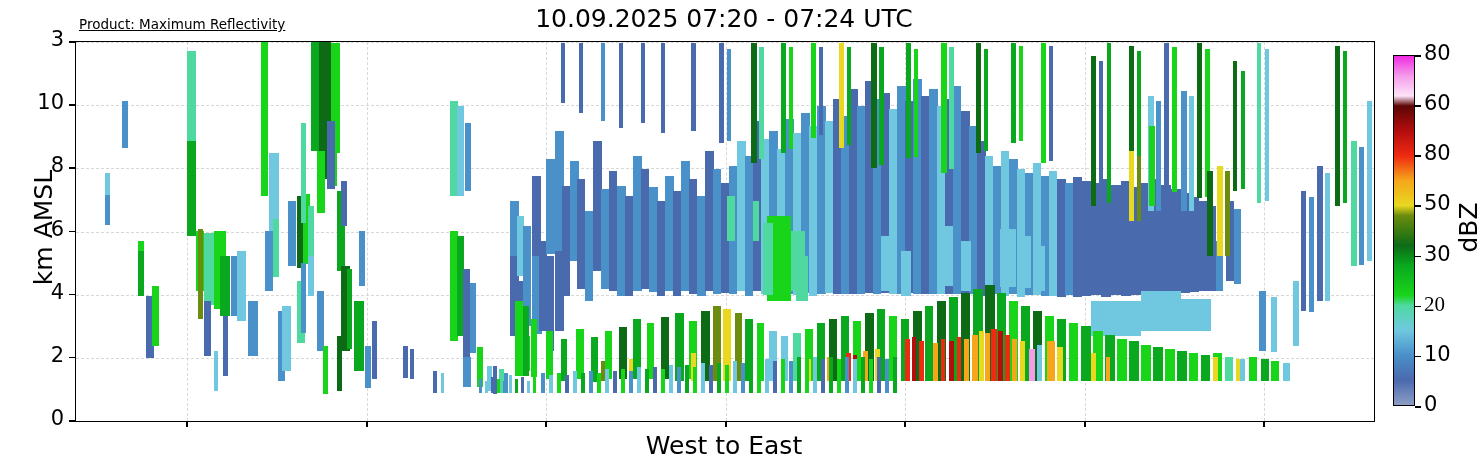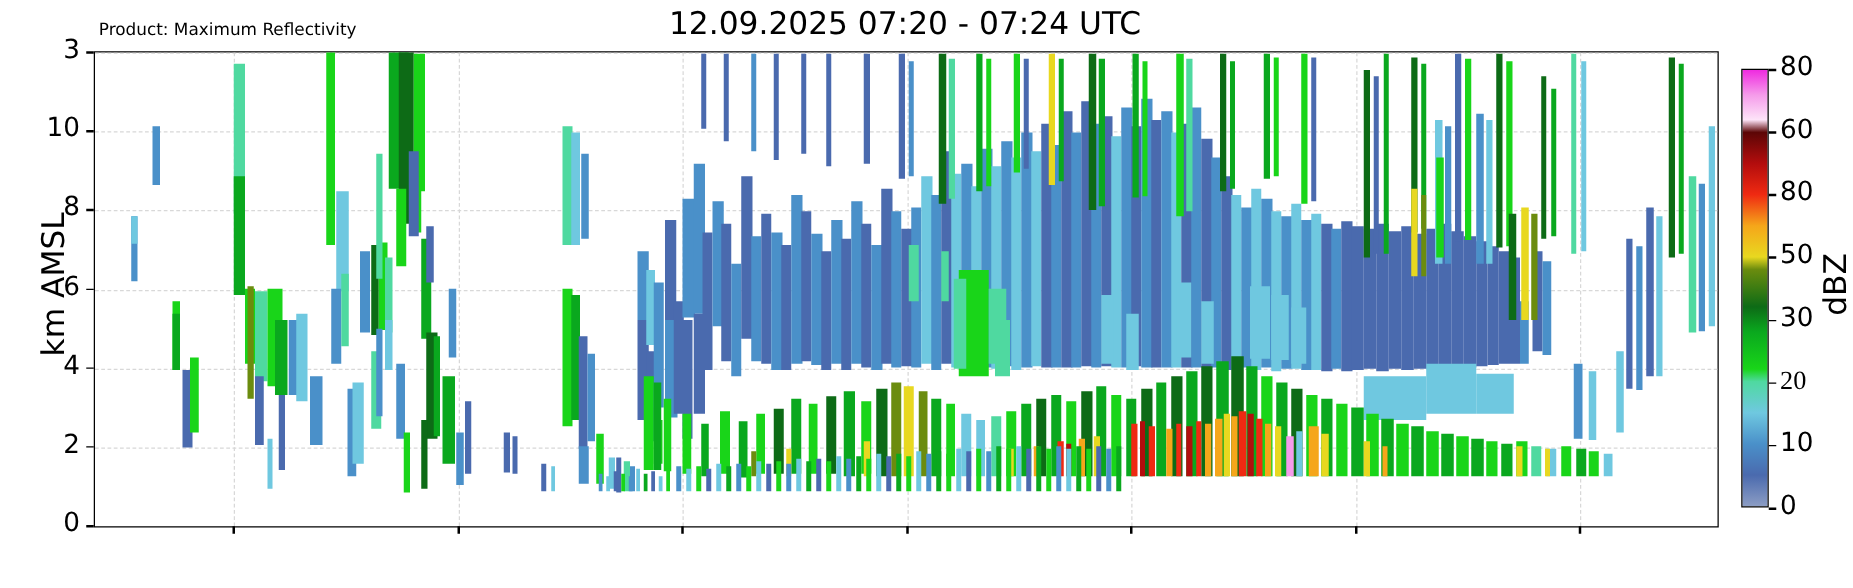--- a/index.html
+++ b/index.html
@@ -37,20 +37,21 @@
   }
 
   
   #product-label {
     position: absolute;
     left: 79px;
     top: 16px;
     font-size: 13.5px;
     color: #000000;
     white-space: nowrap;
+    text-decoration: underline;
   }
 
   
   #plot-area {
     position: absolute;
     left: 75px;
     top: 41px;
     width: 1298px;
     height: 379px;
     border: 1.6px solid #000000;
@@ -160,25 +161,26 @@
     white-space: nowrap;
   }
 
   .cell { position: absolute; }
 </style>
 </head>
 <body>
 
 <div id="figure">
 
-  <div id="chart-title">12.09.2025 07:20 - 07:24 UTC</div>
+  <div id="chart-title">10.09.2025 07:20 - 07:24 UTC</div>
 
   <div id="product-label">Product: Maximum Reflectivity</div>
 
   <div id="ylabel" style="left: -52px; top: 212.5px; width: 190px; text-align: center;">km AMSL</div>
+  <div id="xlabel">West to East</div>
 
   <div id="plot-area">
     <div id="grid-layer">
         <div class="gridline-h" style="top: 379px;"></div>
         <div class="gridline-h" style="top: 315.833px;"></div>
         <div class="gridline-h" style="top: 252.667px;"></div>
         <div class="gridline-h" style="top: 189.5px;"></div>
         <div class="gridline-h" style="top: 126.333px;"></div>
         <div class="gridline-h" style="top: 63.1667px;"></div>
         <div class="gridline-h" style="top: 0px;"></div>

